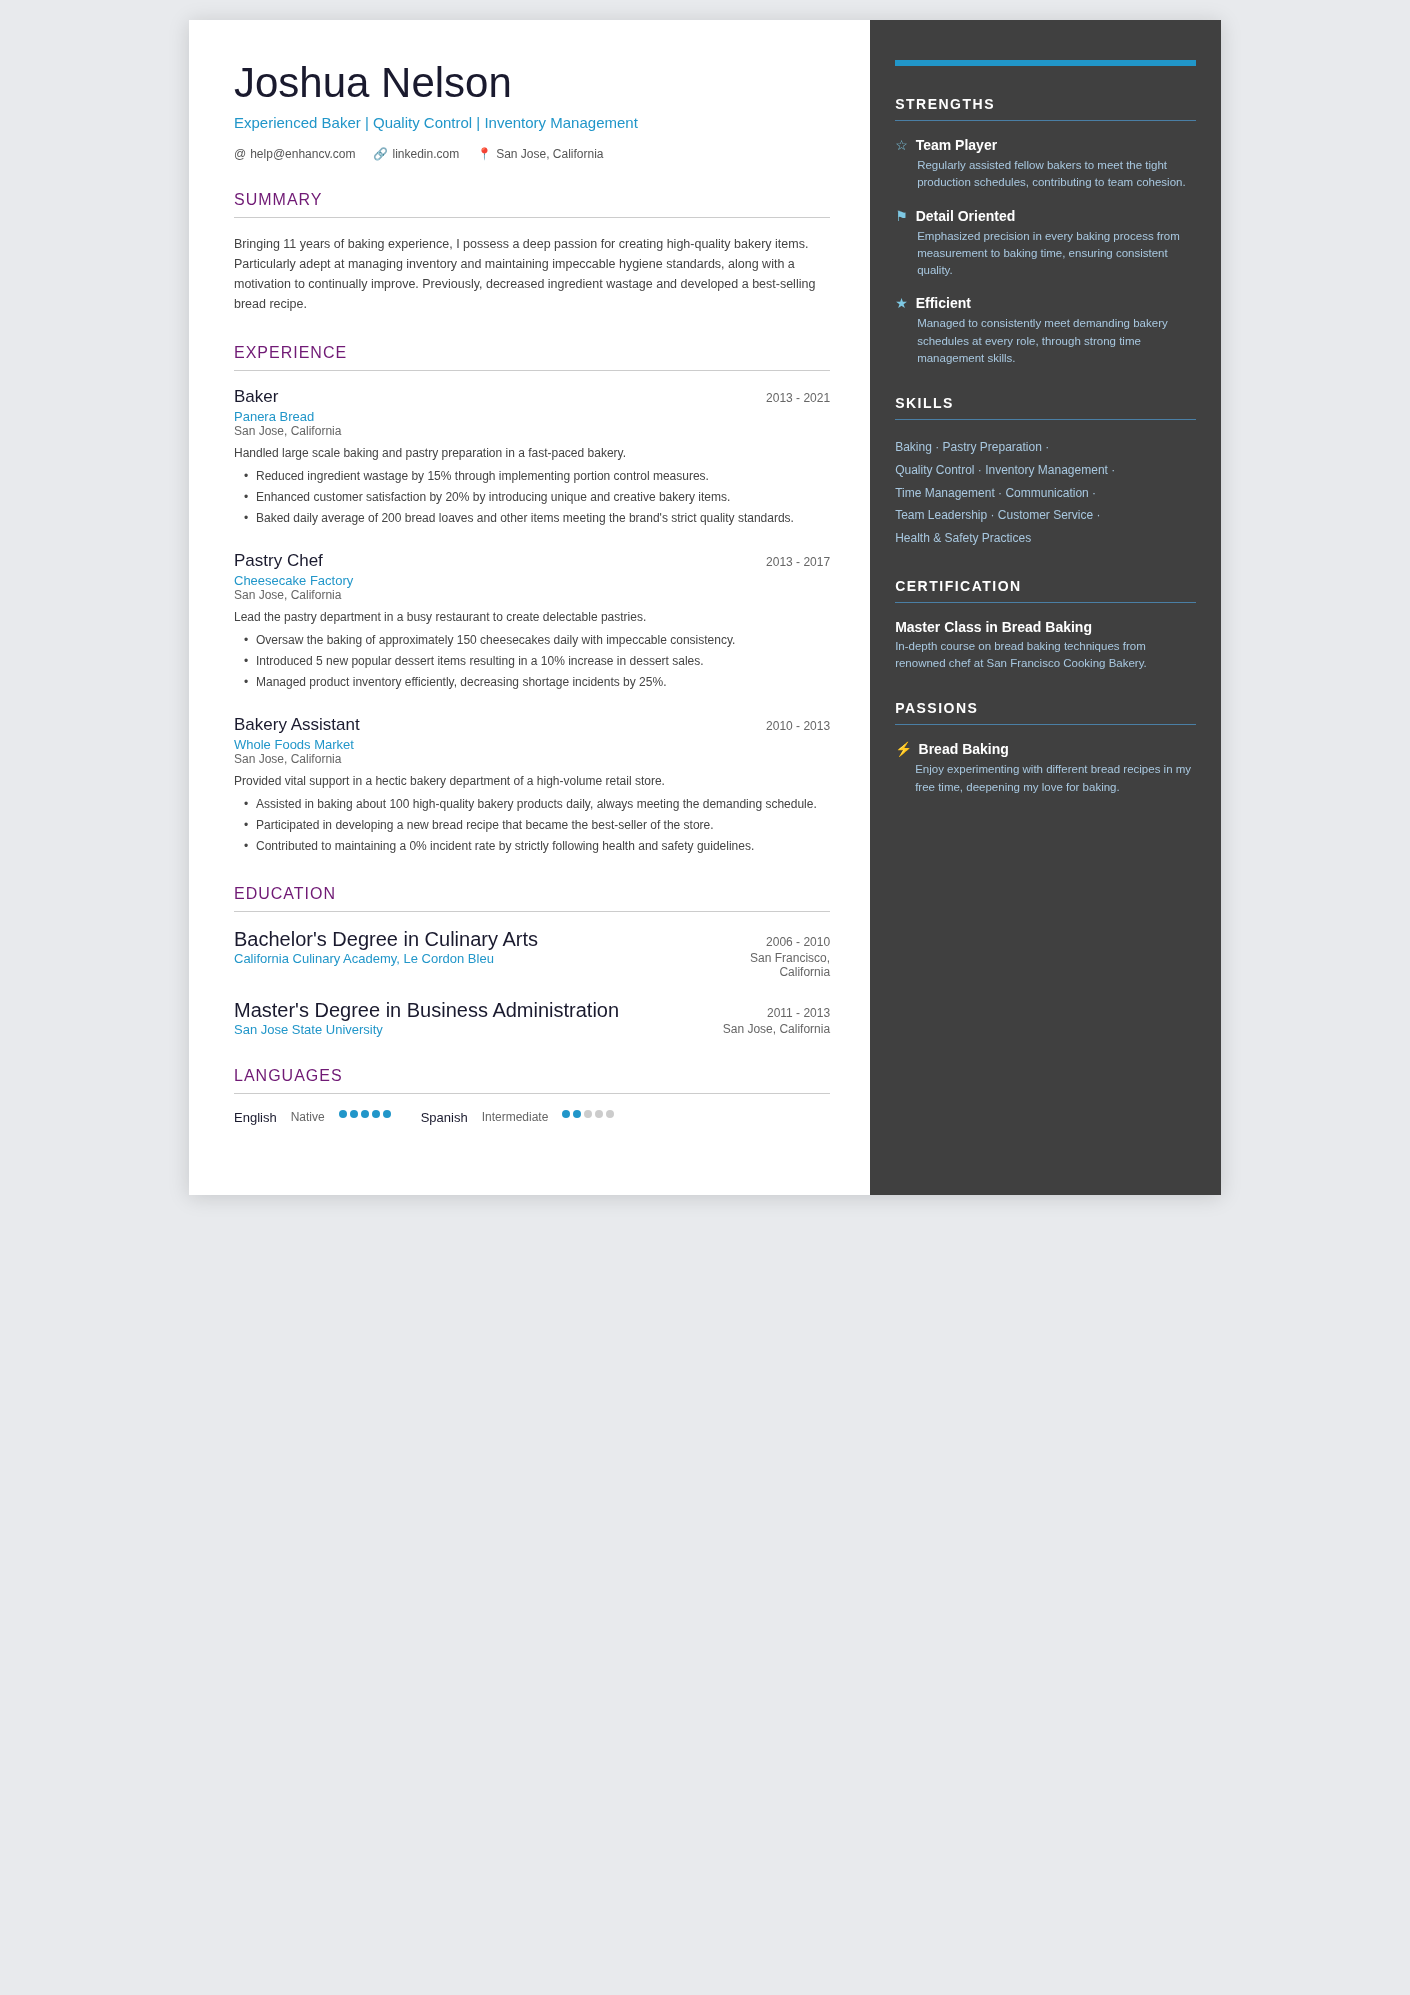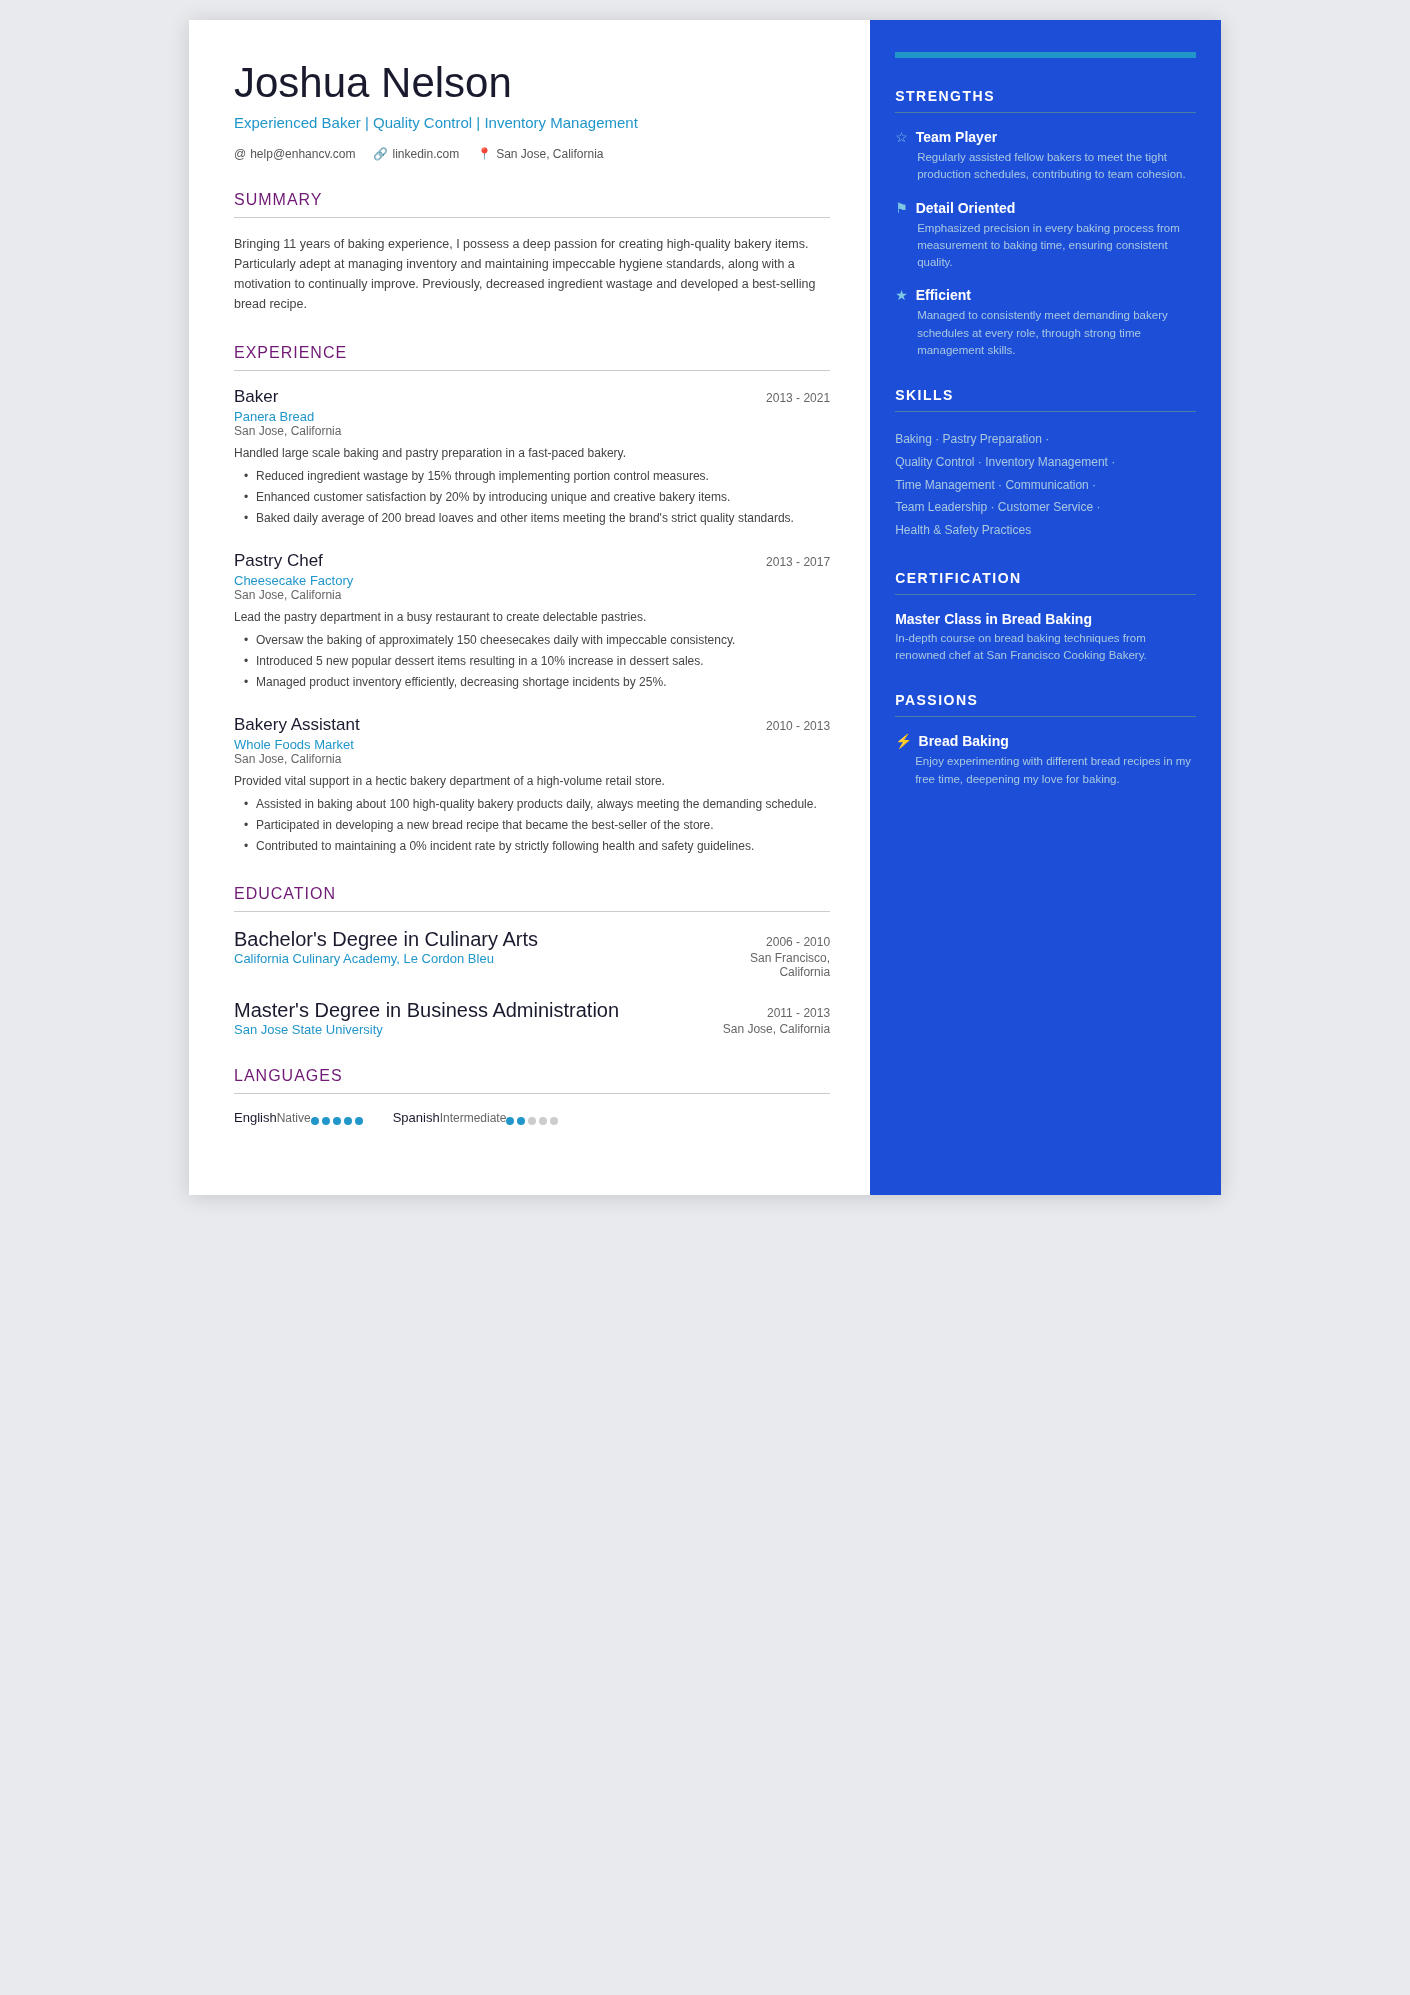--- a/index.html
+++ b/index.html
@@ -159,22 +159,22 @@
       color: #666;
       text-align: right;
     }
     .lang-row {
       display: flex;
       gap: 30px;
       flex-wrap: wrap;
     }
     .lang-item {
       display: flex;
-      align-items: flex-end;
-      gap: 0;
+      align-items: flex-start;
+      gap: 14px;
       font-size: 13px;
       color: #1a1a2e;
     }
     .lang-level {
       font-size: 12px;
       color: #666;
     }
     .lang-dots {
       display: flex;
       gap: 3px;
@@ -183,22 +183,22 @@
       width: 8px;
       height: 8px;
       border-radius: 50%;
     }
     .dot-filled { background: #2196c9; }
     .dot-empty { background: #ccc; }
 
     
     .right-col {
       flex: 0 0 34%;
-      background: #1d4ed8;
-      padding: 32px 25px;
+      background: #404040;
+      padding: 40px 25px;
       color: white;
     }
     .right-section-title {
       font-size: 14px;
       font-weight: 700;
       letter-spacing: 1.5px;
       text-transform: uppercase;
       color: white;
       margin-bottom: 8px;
     }

